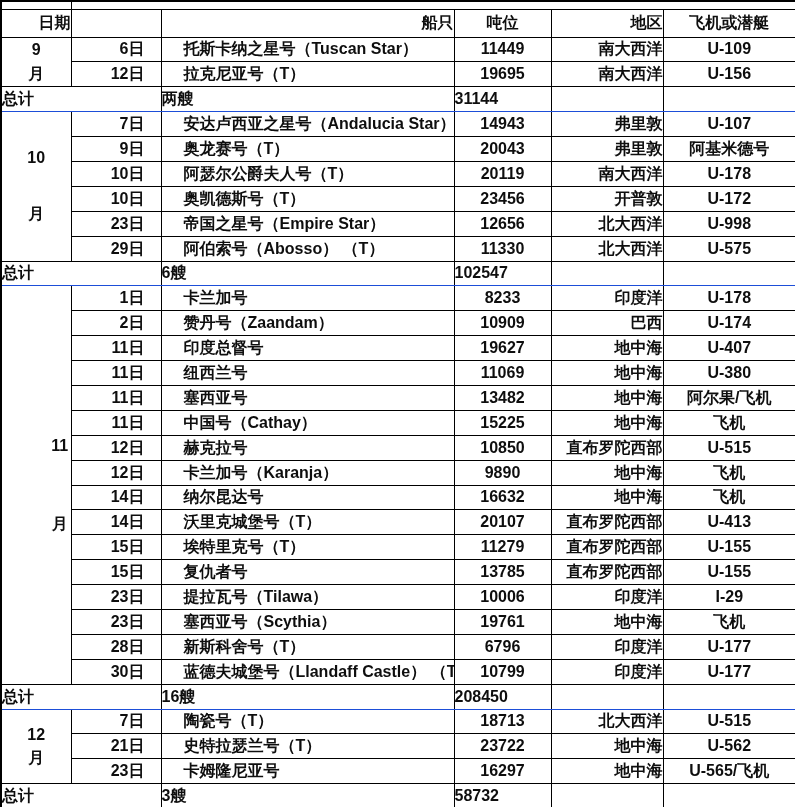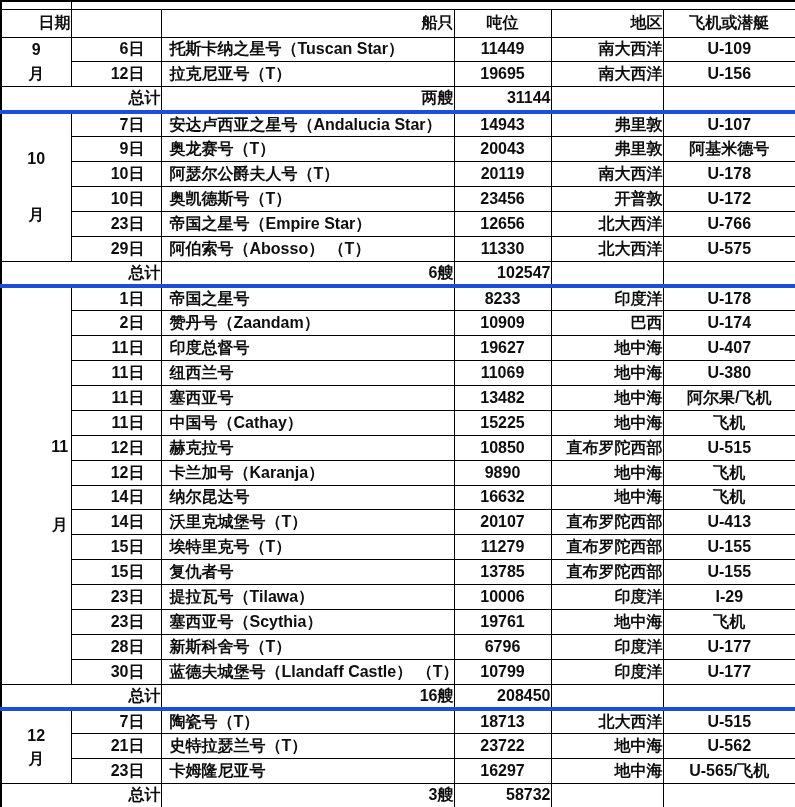--- a/index.html
+++ b/index.html
@@ -25,29 +25,29 @@
     height: 24.9px;
     overflow: hidden;
     white-space: nowrap;
     vertical-align: middle;
   }
   tr.partial-row td { height: 8px; border-bottom: 1px solid #000; }
   tr.header-row td { height: 28px; }
   .c-left   { text-align: right;  padding-left: 12px; }
   .c-center { text-align: center; }
   .c-right  { text-align: right; padding-right: 16px; }
-  .ship-cell { text-align: left; padding-left: 8px; }
+  .ship-cell { text-align: left; padding-left: 22px; }
   .month-cell { text-align: center; vertical-align: middle; }
   .month-wrap {
     display: flex;
     flex-direction: column;
     align-items: center;
     justify-content: center;
   }
-  tr.total-row td { border-bottom: 4px solid #1d4ed8; text-align: right; }
+  tr.total-row td { border-bottom: 1px solid #1d4ed8; text-align: left; }
 </style>
 </head>
 <body>
 
 <table class="ship-table">
   <colgroup>
     <col style="width:70px">
     <col style="width:90px">
     <col style="width:293px">
     <col style="width:97px">
@@ -126,21 +126,21 @@
         <td class="ship-cell">奥凯德斯号（T）</td>
         <td class="c-center">23456</td>
         <td class="c-left">开普敦</td>
         <td class="c-center">U-172</td>
       </tr>
       <tr>
         <td class="c-right">23日</td>
         <td class="ship-cell">帝国之星号（Empire Star）</td>
         <td class="c-center">12656</td>
         <td class="c-left">北大西洋</td>
-        <td class="c-center">U-766</td>
+        <td class="c-center">U-998</td>
       </tr>
       <tr>
         <td class="c-right">29日</td>
         <td class="ship-cell">阿伯索号（Abosso） （T）</td>
         <td class="c-center">11330</td>
         <td class="c-left">北大西洋</td>
         <td class="c-center">U-575</td>
       </tr>
       <tr class="total-row">
         <td class="c-center" colspan="2">总计</td>
@@ -150,21 +150,21 @@
         <td></td>
       </tr>
       <tr>
         <td rowspan="16" class="month-cell">
           <div class="month-wrap" style="gap: 62px; margin-left: 47px;">
             <div>11</div>
             <div>月</div>
           </div>
         </td>
         <td class="c-right">1日</td>
-        <td class="ship-cell">帝国之星号</td>
+        <td class="ship-cell">卡兰加号</td>
         <td class="c-center">8233</td>
         <td class="c-left">印度洋</td>
         <td class="c-center">U-178</td>
       </tr>
       <tr>
         <td class="c-right">2日</td>
         <td class="ship-cell">赞丹号（Zaandam）</td>
         <td class="c-center">10909</td>
         <td class="c-left">巴西</td>
         <td class="c-center">U-174</td>

